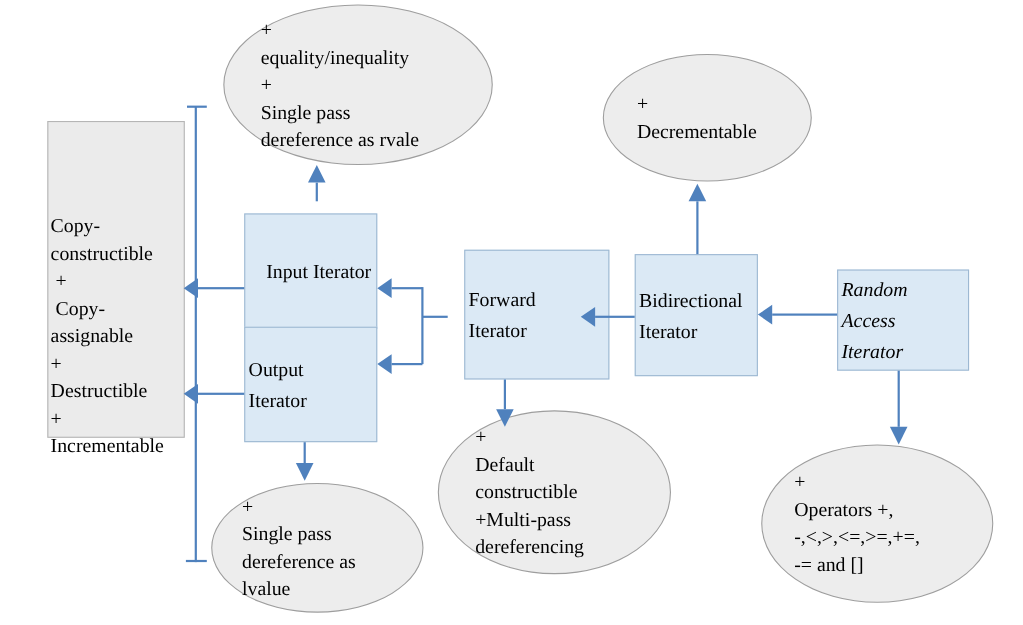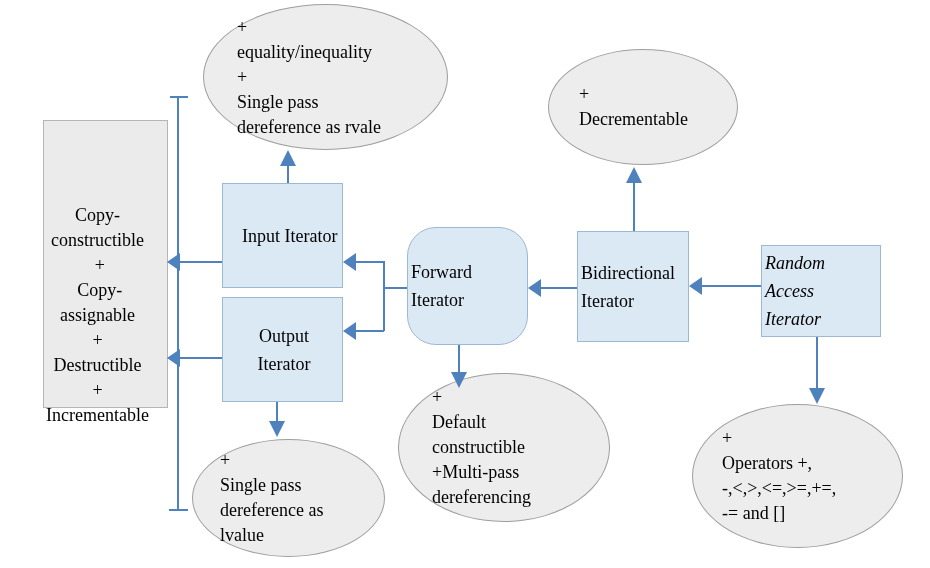--- a/index.html
+++ b/index.html
@@ -5,30 +5,30 @@
   :root{
     --box-fill:#dbe9f5; --box-border:#9db8d2; --arrow:#4f81bd;
     --ellipse-fill:#ededed; --ellipse-border:#9e9e9e;
     --panel-fill:#ebebeb; --panel-border:#b5b5b5;
     --text:#000000; --background:#ffffff;
   }
   html,body{margin:0;padding:0;}
   body{background:var(--background);font-family:"Liberation Serif","DejaVu Serif",serif;color:var(--text);}
   .stage{position:relative;width:930px;height:568px;background:var(--background);overflow:hidden;}
 
-  .panel{position:absolute;left:43px;top:120px;width:125px;height:288px;
-    background:var(--panel-fill);border:1px solid var(--panel-border);box-sizing:border-box;text-align:center;}
+  .panel{position:absolute;left:43px;top:110px;width:125px;height:288px;
+    background:var(--panel-fill);border:1px solid var(--panel-border);box-sizing:border-box;}
   .panel-text{position:absolute;left:2px;top:82px;font-size:18px;line-height:25px;white-space:pre-wrap;}
 
   .node{position:absolute;background:var(--box-fill);border:1px solid var(--box-border);
     box-sizing:border-box;display:flex;flex-direction:column;justify-content:center;
     padding-left:3px;font-size:18px;line-height:28px;white-space:pre-line;}
-  .n-input{left:222px;top:183px;width:121px;height:105px;padding-left:19px;}
-  .n-output{left:222px;top:297px;width:121px;height:105px;text-align:center;}
-  .n-forward{left:407px;top:227px;width:121px;height:118px;border-radius:29px;}
+  .n-input{left:222px;top:194px;width:121px;height:105px;padding-left:19px;}
+  .n-output{left:222px;top:297px;width:121px;height:105px;}
+  .n-forward{left:422px;top:227px;width:132px;height:118px;}
   .n-bidi{left:577px;top:231px;width:112px;height:111px;justify-content:center;}
   .n-random{left:761px;top:245px;width:120px;height:92px;font-style:italic;}
 
   .bubble{position:absolute;background:var(--ellipse-fill);border:1px solid var(--ellipse-border);
     border-radius:50%;box-sizing:border-box;display:flex;align-items:center;
     font-size:18px;line-height:25px;white-space:pre-wrap;}
   .e-input{left:203px;top:4px;width:245px;height:146px;padding-left:33px;}
   .e-decr{left:548px;top:49px;width:190px;height:116px;padding-left:30px;}
   .e-output{left:192px;top:439px;width:193px;height:118px;padding-left:27px;}
   .e-forward{left:398px;top:373px;width:212px;height:149px;padding-left:33px;}

